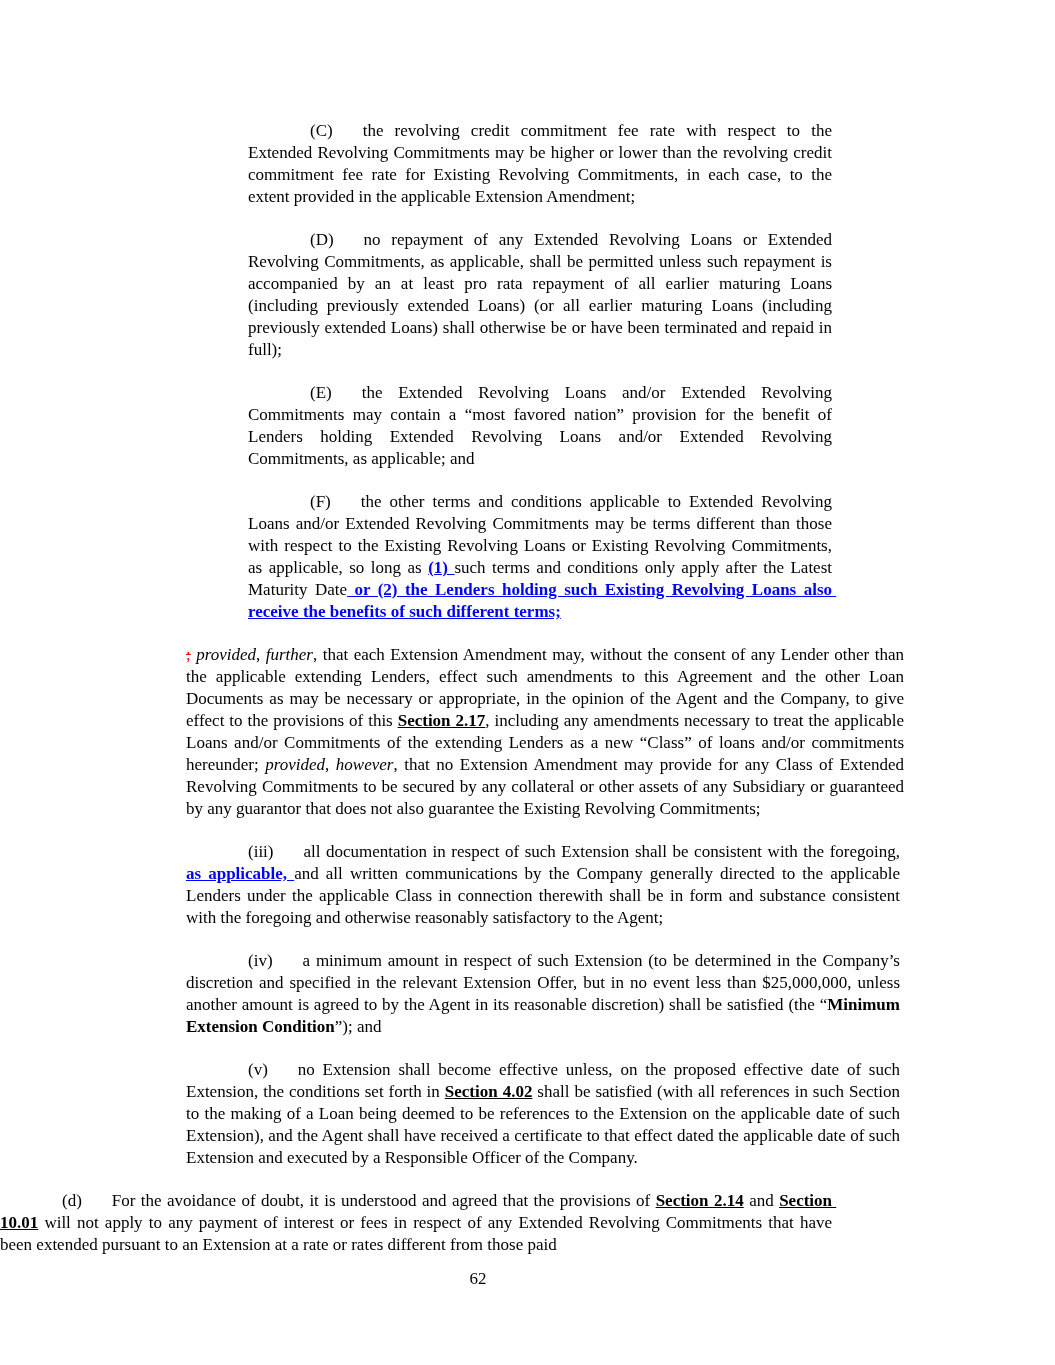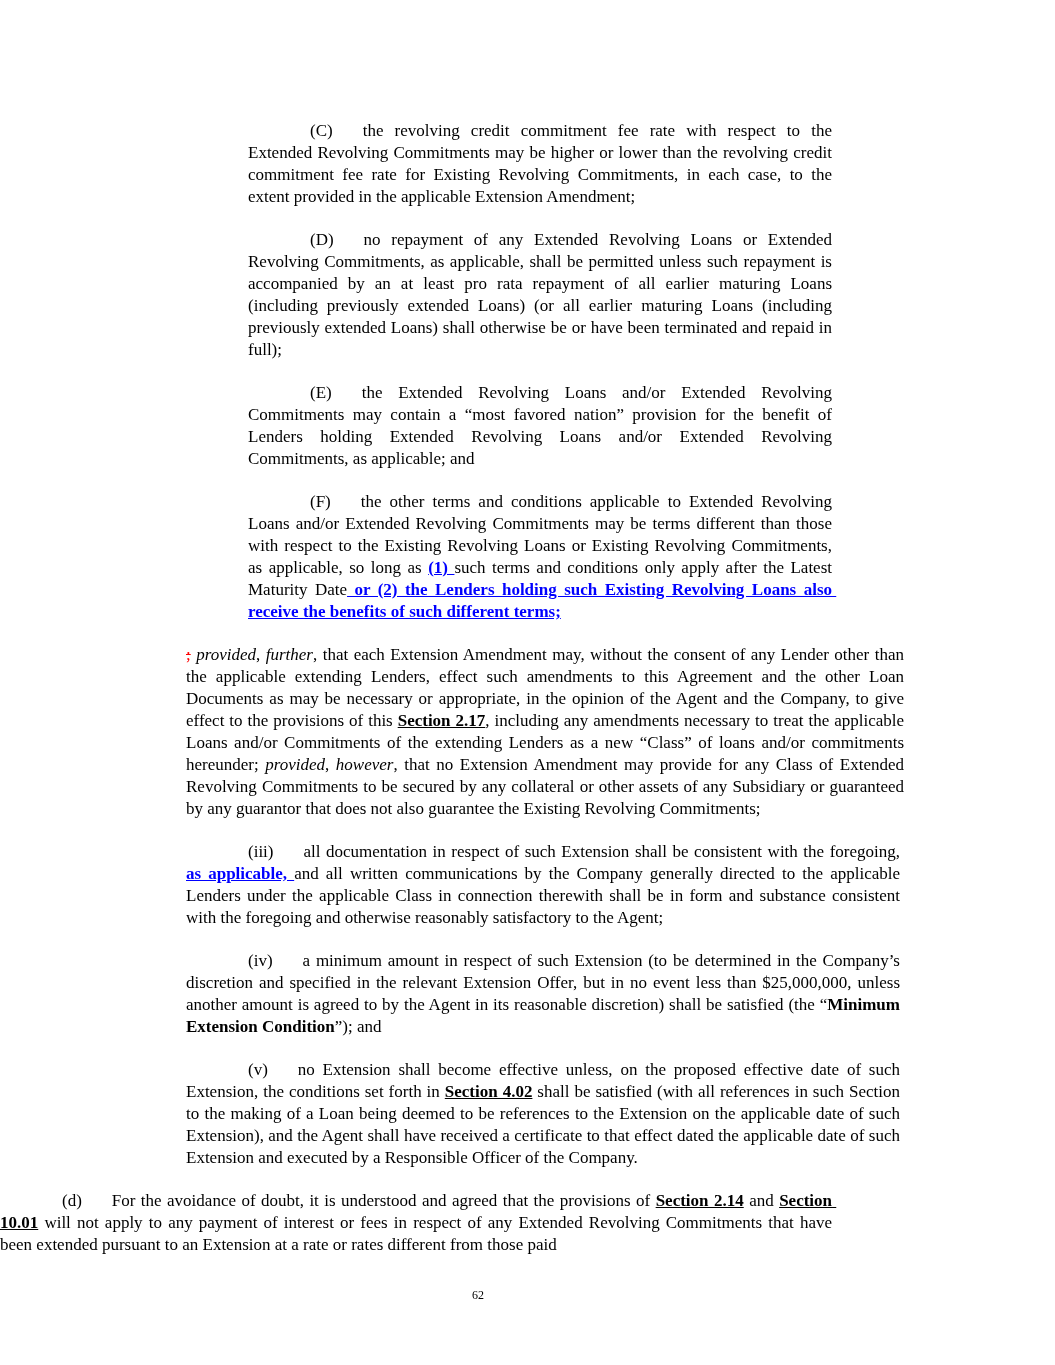--- a/index.html
+++ b/index.html
@@ -60,25 +60,25 @@
     color: var(--ins-color, #0000ff);
     font-weight: 700;
     text-decoration: underline;
   }
   .run.del {
     color: var(--del-color, #ff0000);
     text-decoration: line-through;
   }
   .page-number {
     position: absolute;
-    bottom: 62px;
+    bottom: 76px;
     left: 0;
     right: 0;
     text-align: center;
-    font-size: 12px;
+    font-size: 17px;
   }
 </style>
 </head>
 <body>
 
 <div class="page">
   <div class="content">
       <div class="para sub-clause"><span class="run label">(C)</span><span class="run tab">&nbsp;</span><span class="run">the revolving credit commitment fee rate with respect to the Extended Revolving Commitments may be higher or lower than the revolving credit commitment fee rate for Existing Revolving Commitments, in each case, to the extent provided in the applicable Extension Amendment;</span></div>
       <div class="para sub-clause"><span class="run label">(D)</span><span class="run tab">&nbsp;</span><span class="run">no repayment of any Extended Revolving Loans or Extended Revolving Commitments, as applicable, shall be permitted unless such repayment is accompanied by an at least pro rata repayment of all earlier maturing Loans (including previously extended Loans) (or all earlier maturing Loans (including previously extended Loans) shall otherwise be or have been terminated and repaid in full);</span></div>
       <div class="para sub-clause"><span class="run label">(E)</span><span class="run tab">&nbsp;</span><span class="run">the Extended Revolving Loans and/or Extended Revolving Commitments may contain a “most favored nation” provision for the benefit of Lenders holding Extended Revolving Loans and/or Extended Revolving Commitments, as applicable; and</span></div>

